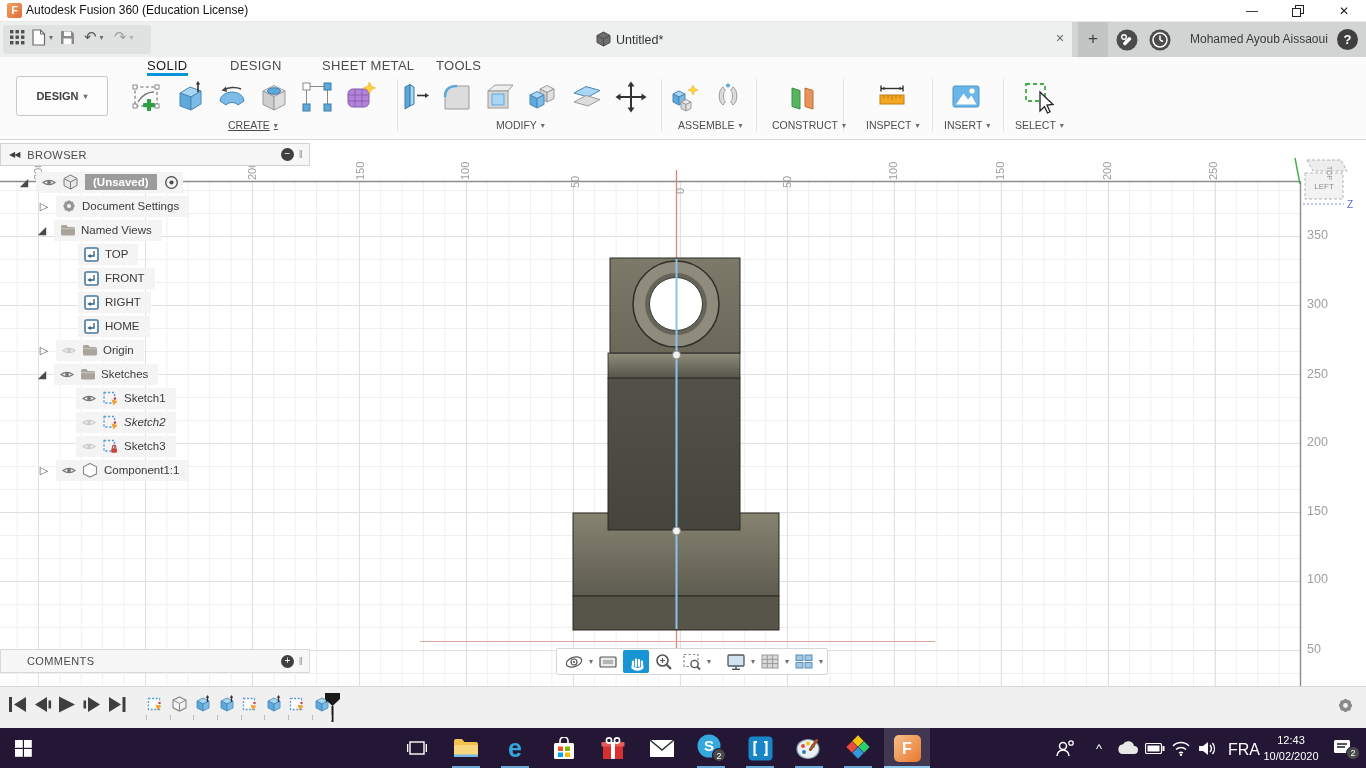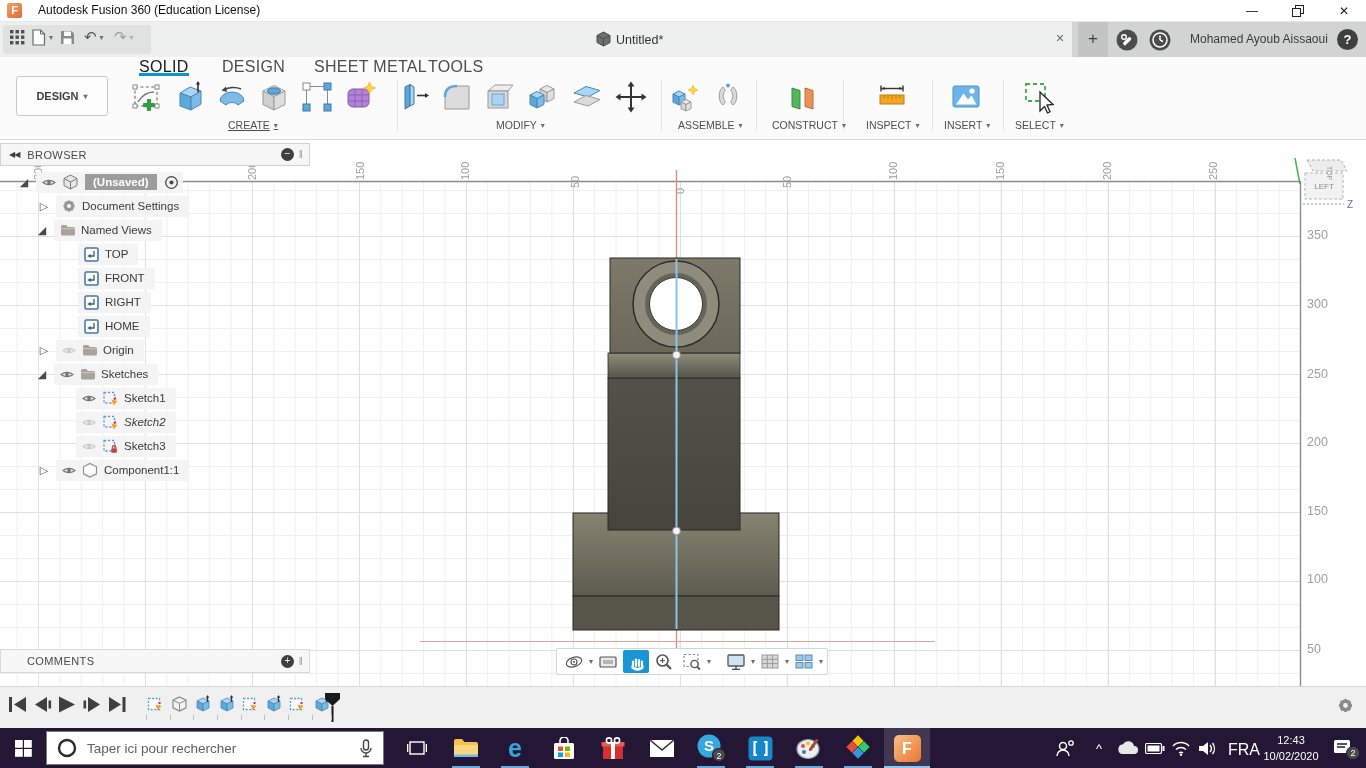--- a/index.html
+++ b/index.html
@@ -4,21 +4,21 @@
 <style>
   html,body{margin:0;padding:0;background:#555;}
   *{box-sizing:border-box;}
   .screen{position:relative;width:1366px;height:768px;overflow:hidden;
     font-family:"Liberation Sans",sans-serif;background:#fff;}
   .abs{position:absolute;}
 
   
   .titlebar{position:absolute;left:0;top:0;width:1366px;height:22px;background:#ffffff;
     border-bottom:1px solid #e8e8e8;}
-  .titlebar .app-title{position:absolute;left:26px;top:3px;font-size:12px;color:#111;margin-left:12px;}
+  .titlebar .app-title{position:absolute;left:26px;top:3px;font-size:12px;color:#111;}
   .flogo{position:absolute;left:7px;top:3px;width:15px;height:15px;border-radius:2px;
     background:linear-gradient(135deg,#f2a15e,#e06c3a);color:#fff;font-size:11px;font-weight:bold;
     text-align:center;line-height:15px;}
   .winbtn{position:absolute;top:0;width:44px;height:22px;text-align:center;line-height:22px;
     font-size:12px;color:#222;cursor:default;}
 
   
   .apptoolbar{position:absolute;left:0;top:22px;width:1366px;height:35px;background:#eef0f0;}
   .apptoolbar .rightzone{position:absolute;left:1072px;top:0;width:294px;height:35px;background:#d2d4d4;}
   .qa-panel{position:absolute;left:3px;top:3px;width:148px;height:29px;background:#e0e2e2;border-radius:3px;}
@@ -29,21 +29,21 @@
   .newtab{position:absolute;left:1078px;top:0;width:30px;height:35px;background:#c3c5c5;
     color:#3f3f3f;font-size:17px;text-align:center;line-height:33px;}
   .user-name{position:absolute;left:1190px;top:10px;font-size:12px;color:#3a3a3a;}
 
   
   .ribbon{position:absolute;left:0;top:57px;width:1366px;height:83px;background:#fbfbfb;
     border-bottom:1px solid #d8d8d8;}
   .ws-btn{position:absolute;left:16px;top:19px;width:92px;height:40px;background:#fdfdfd;
     border:1px solid #c9c9c9;border-radius:3px;display:flex;align-items:center;justify-content:center;
     gap:5px;font-size:11px;font-weight:bold;color:#404040;}
-  .rtab{position:absolute;top:1px;height:18px;font-size:16px;letter-spacing:.3px;color:#4d4d4d;}
+  .rtab{position:absolute;top:1px;height:18px;font-size:13px;letter-spacing:.3px;color:#4d4d4d;margin-left:8px;}
   .rtab.active{color:#1a1a1a;border-bottom:3px solid #0696d7;}
   .ricon{position:absolute;top:23px;width:34px;height:34px;}
   .rsep{position:absolute;top:22px;width:1px;height:52px;background:#e3e3e3;}
   .glabel{position:absolute;top:62px;font-size:10.5px;color:#4d4d4d;display:flex;gap:4px;align-items:center;}
 
   
   .canvas{position:absolute;left:0;top:140px;width:1366px;height:546px;background:#fff;}
   .grid{position:absolute;left:0;top:41px;width:1300px;height:505px;
     background-image:
       linear-gradient(to right,#e0e0e0 1px,transparent 1px),
@@ -858,30 +858,20 @@
       <svg width="17" height="17">
           <g fill="#fff">
             <rect x="0" y="0" width="7.8" height="7.8"></rect>
             <rect x="9" y="0" width="7.8" height="7.8"></rect>
             <rect x="0" y="9" width="7.8" height="7.8"></rect>
             <rect x="9" y="9" width="7.8" height="7.8"></rect>
           </g>
         </svg>
     </div>
 
-    <div class="search">
-      <svg width="20" height="20" style="margin:0 8px 0 10px;">
-          <circle cx="10" cy="10" r="8" fill="none" stroke="#2b2b2b" stroke-width="2.4"></circle>
-        </svg>
-      <input type="text" placeholder="Taper ici pour rechercher" style="">
-      <svg width="14" height="19" style="margin:0 10px;">
-          <rect x="4.5" y="1" width="5" height="10" rx="2.5" fill="none" stroke="#444" stroke-width="1.4"></rect>
-          <path d="M2 9 a5 5 0 0 0 10 0 M7 14 V17 M4 17.5 H10" fill="none" stroke="#444" stroke-width="1.4"></path>
-        </svg>
-    </div>
 
     <div class="tbslot" style="left:394px;">
       <svg width="20" height="18">
           <rect x="3" y="3" width="14" height="12" fill="none" stroke="#fff" stroke-width="1.4"></rect>
           <line x1="0.5" y1="5" x2="0.5" y2="13" stroke="#fff" stroke-width="1.6"></line>
           <line x1="19.5" y1="5" x2="19.5" y2="13" stroke="#fff" stroke-width="1.6"></line>
         </svg>
     </div>
 
     <div class="tbslot" style="left:443px;">

